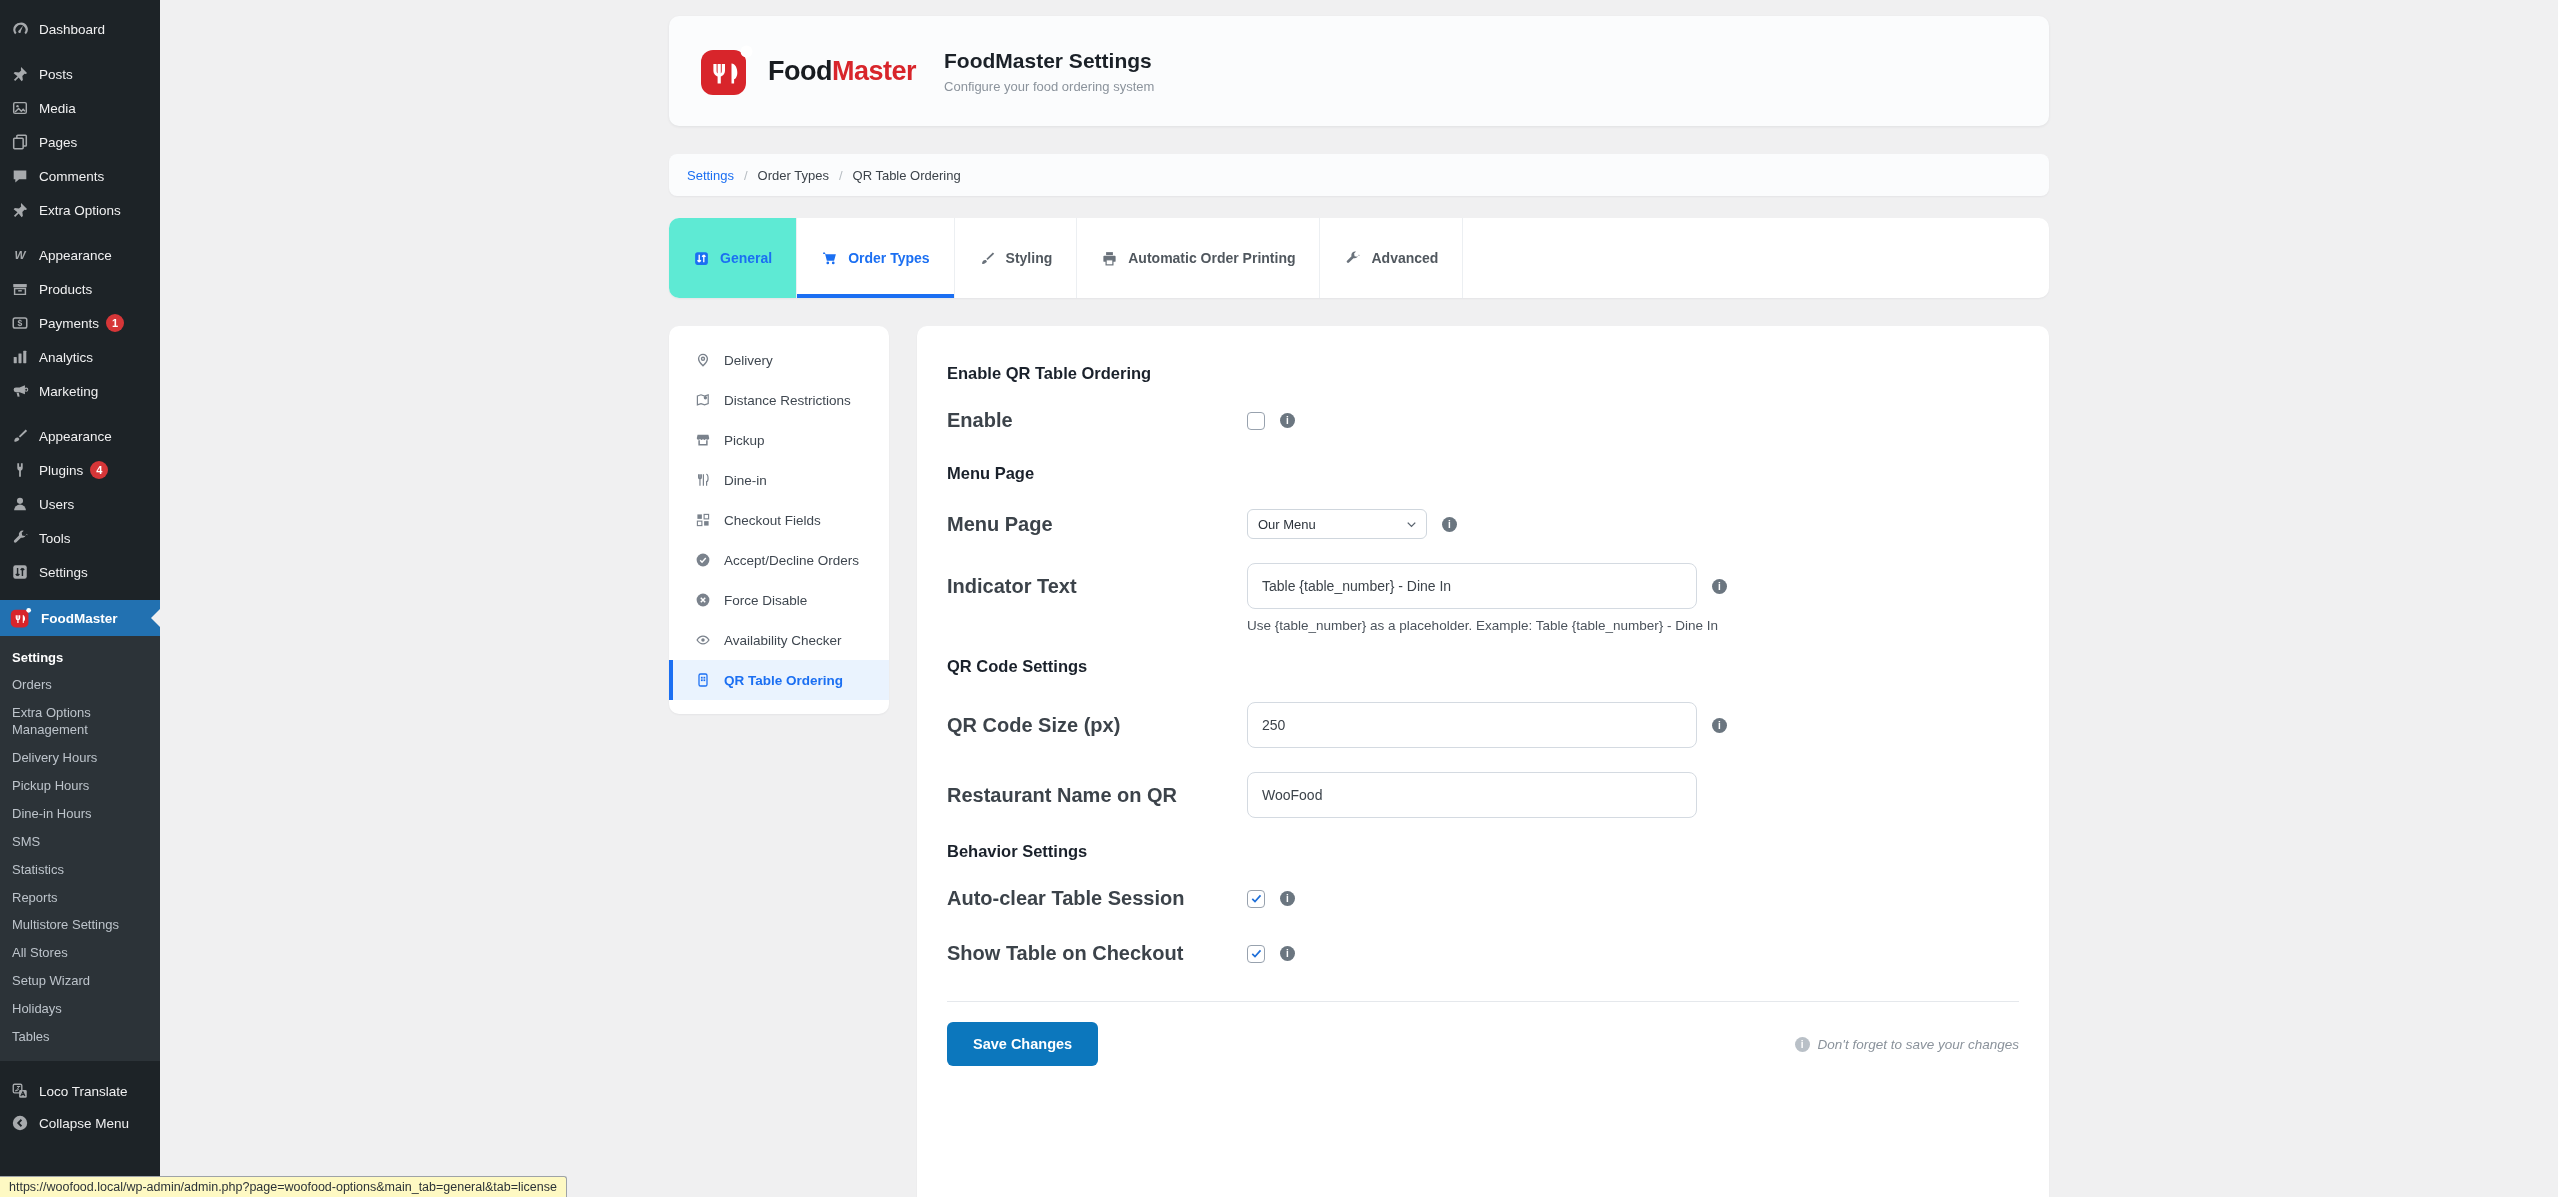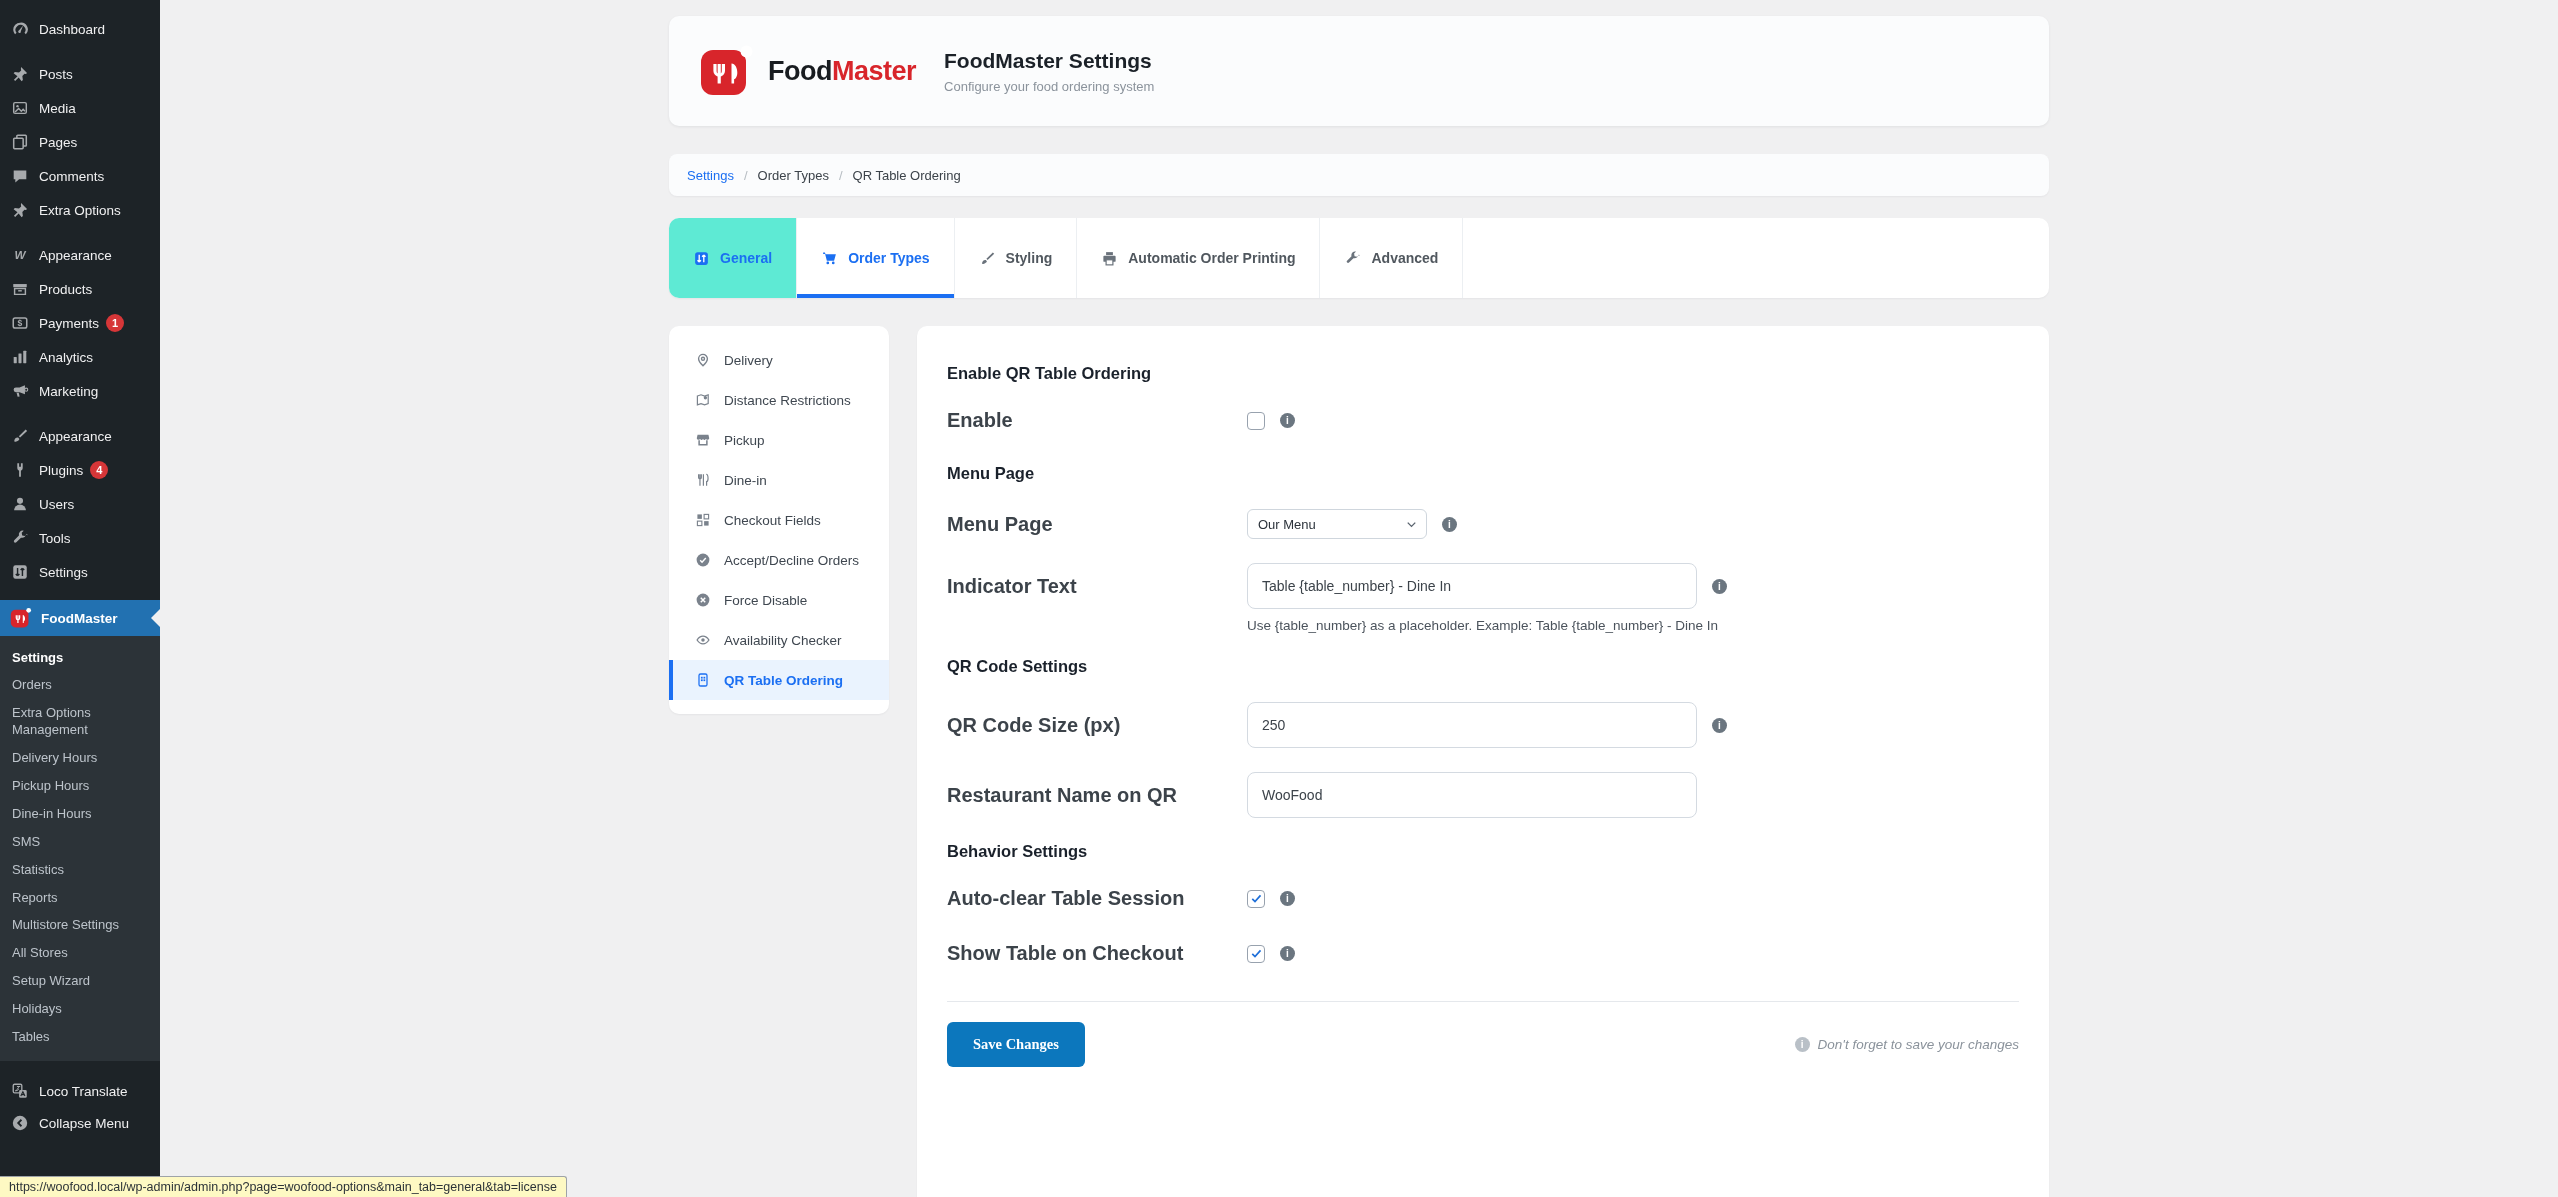--- a/index.html
+++ b/index.html
@@ -111,21 +111,21 @@
   .checkbox{width:18px;height:18px;border:1.5px solid #98a2ae;border-radius:4px;background:#fff;
     display:inline-flex;align-items:center;justify-content:center;cursor:pointer}
   .checkbox svg{width:13px;height:13px;display:none}
   .checkbox.checked svg{display:block}
   .info-dot{width:15px;height:15px;border-radius:50%;background:#6b7680;color:#fff;
     font-size:10px;font-weight:bold;display:inline-flex;align-items:center;justify-content:center;font-style:normal;cursor:pointer}
 
   .panel-footer{border-top:1px solid #e5e8ec;margin-top:36px;padding-top:20px;
     display:flex;justify-content:space-between;align-items:center}
   .save-btn{background:var(--save-blue);color:#fff;border:none;border-radius:6px;
-    padding:14px 26px;font-size:14.5px;font-weight:bold;font-family:Liberation Serif, serif;cursor:pointer}
+    padding:14px 26px;font-size:14.5px;font-weight:bold;font-family:Liberation Sans, sans-serif;cursor:pointer}
   .reminder{display:flex;align-items:center;gap:8px;font-size:13.5px;color:#8a929b;font-style:italic}
   .reminder .info-dot{background:#b9c0c7}
 </style>
 </head>
 <body>
 
 <aside class="admin-sidebar">
   <nav class="wp-menu">
       <div class="menu-group">
         <div class="menu-item">

